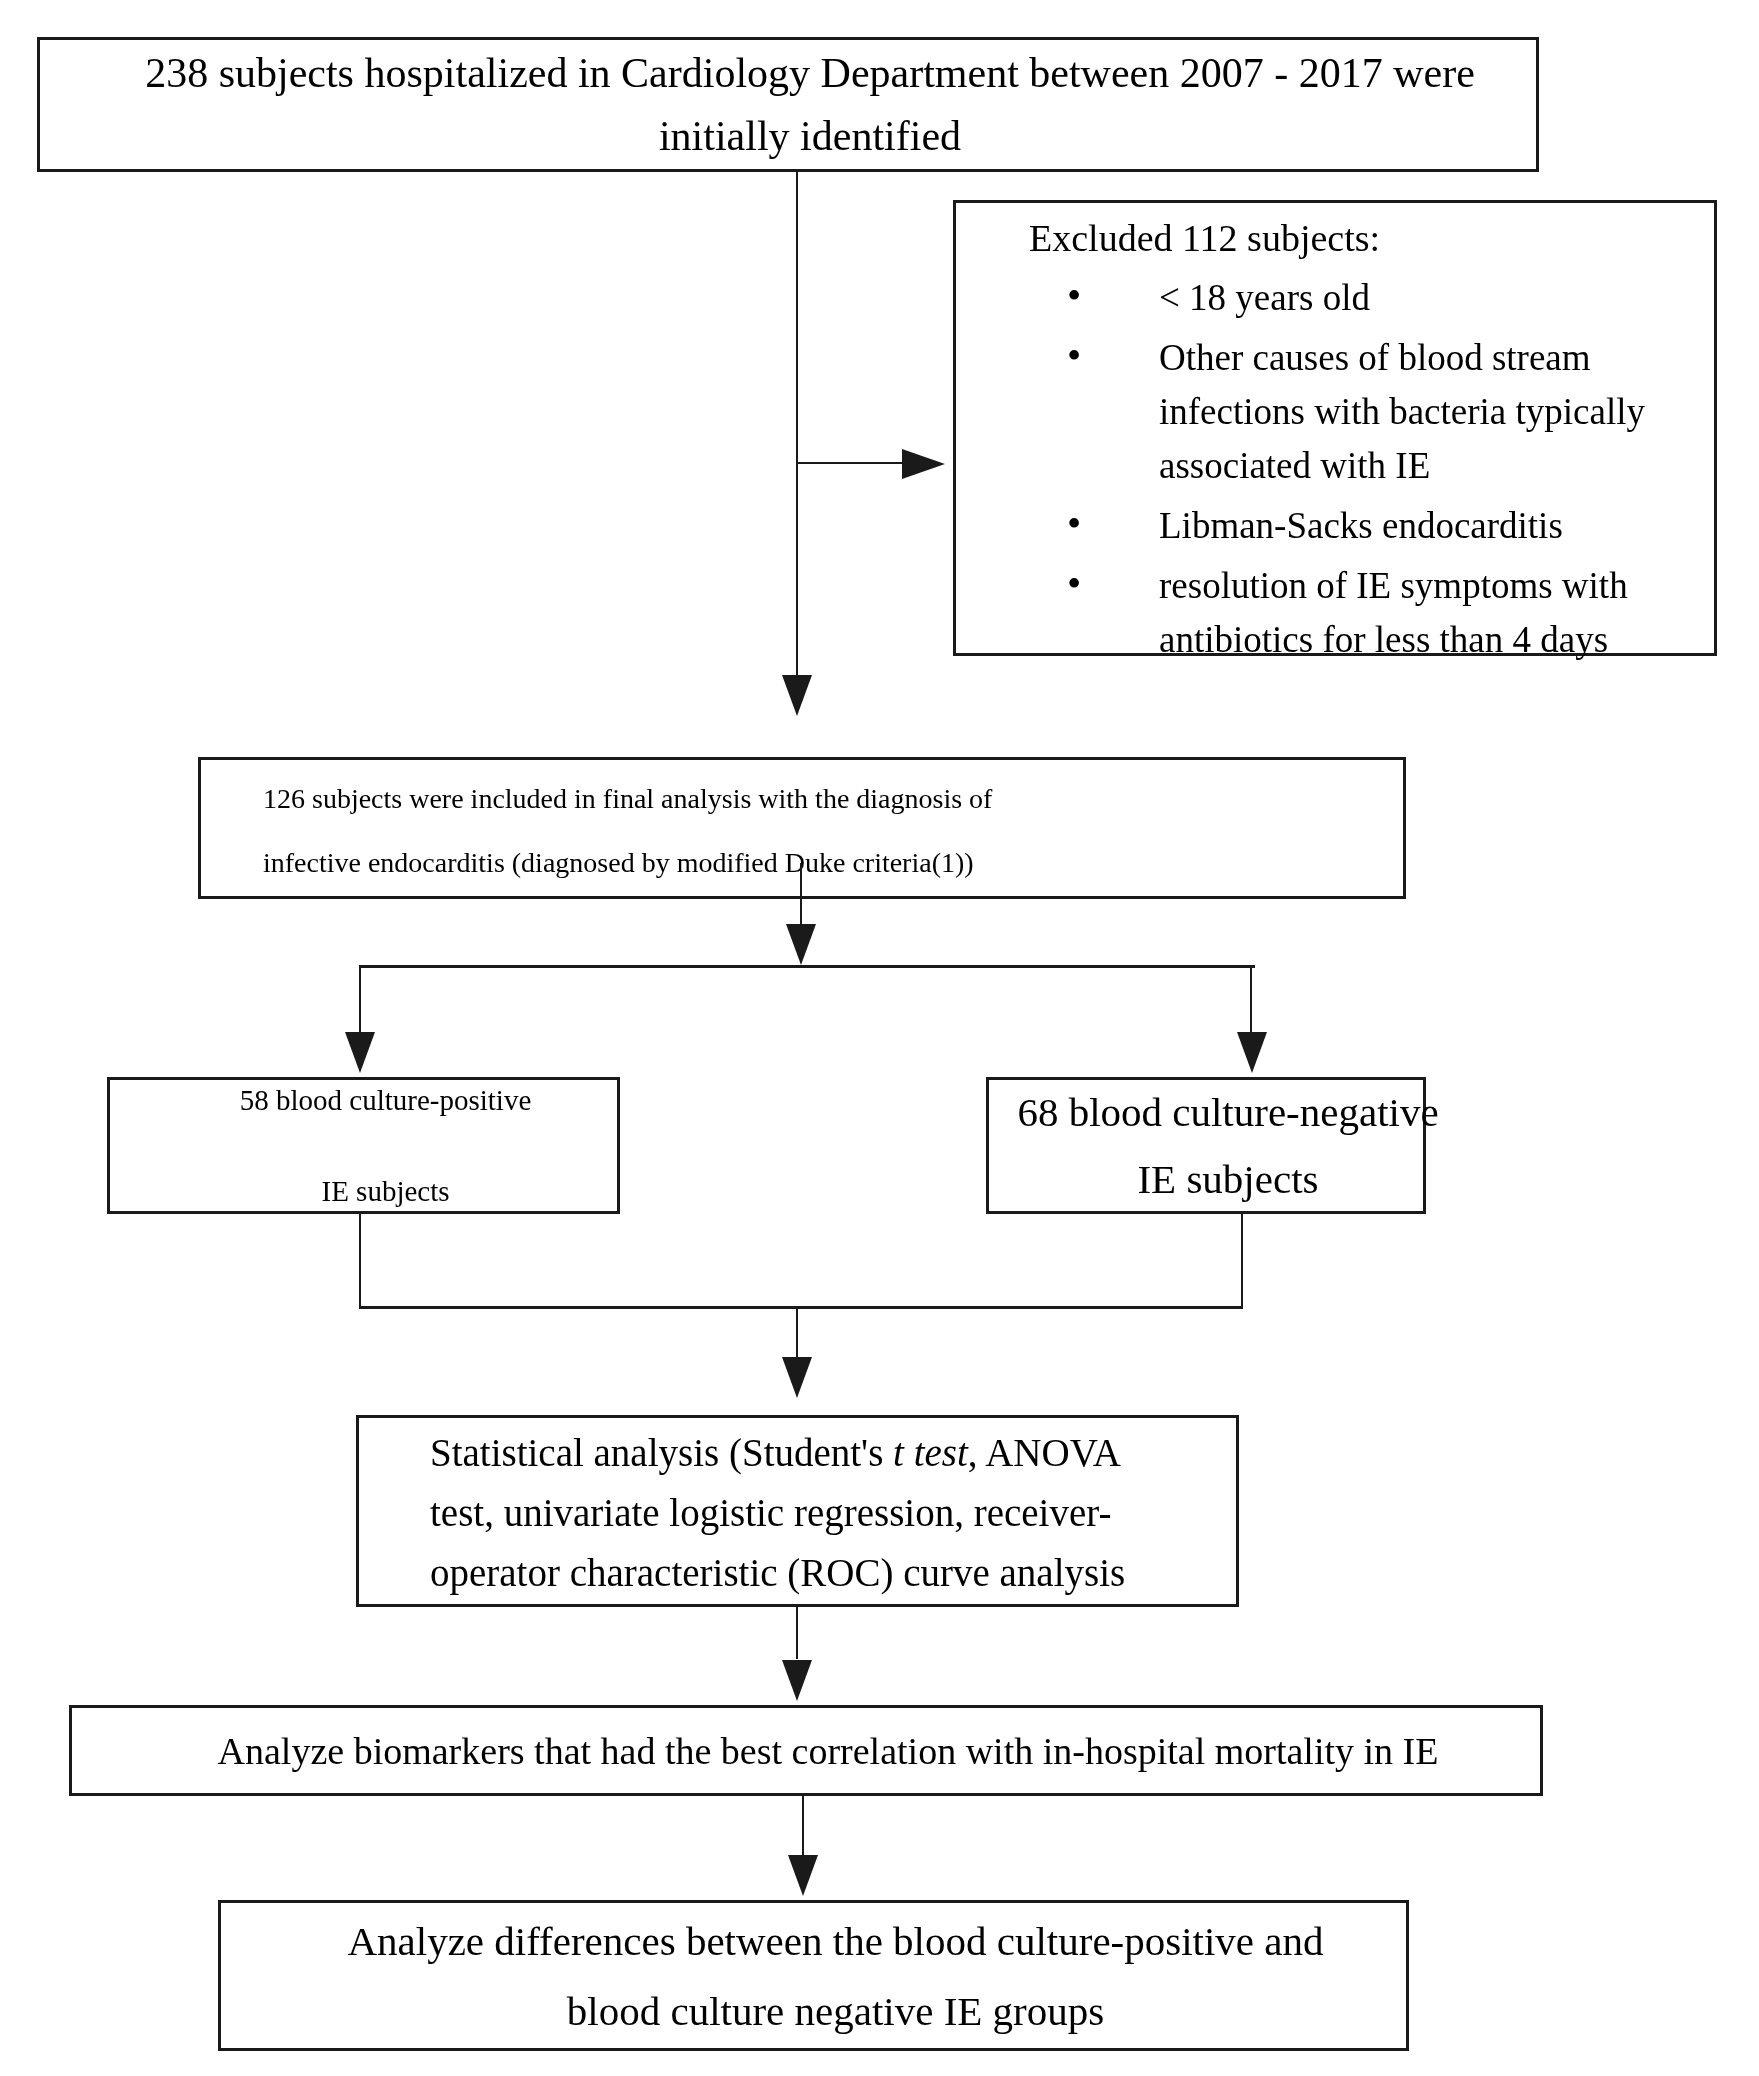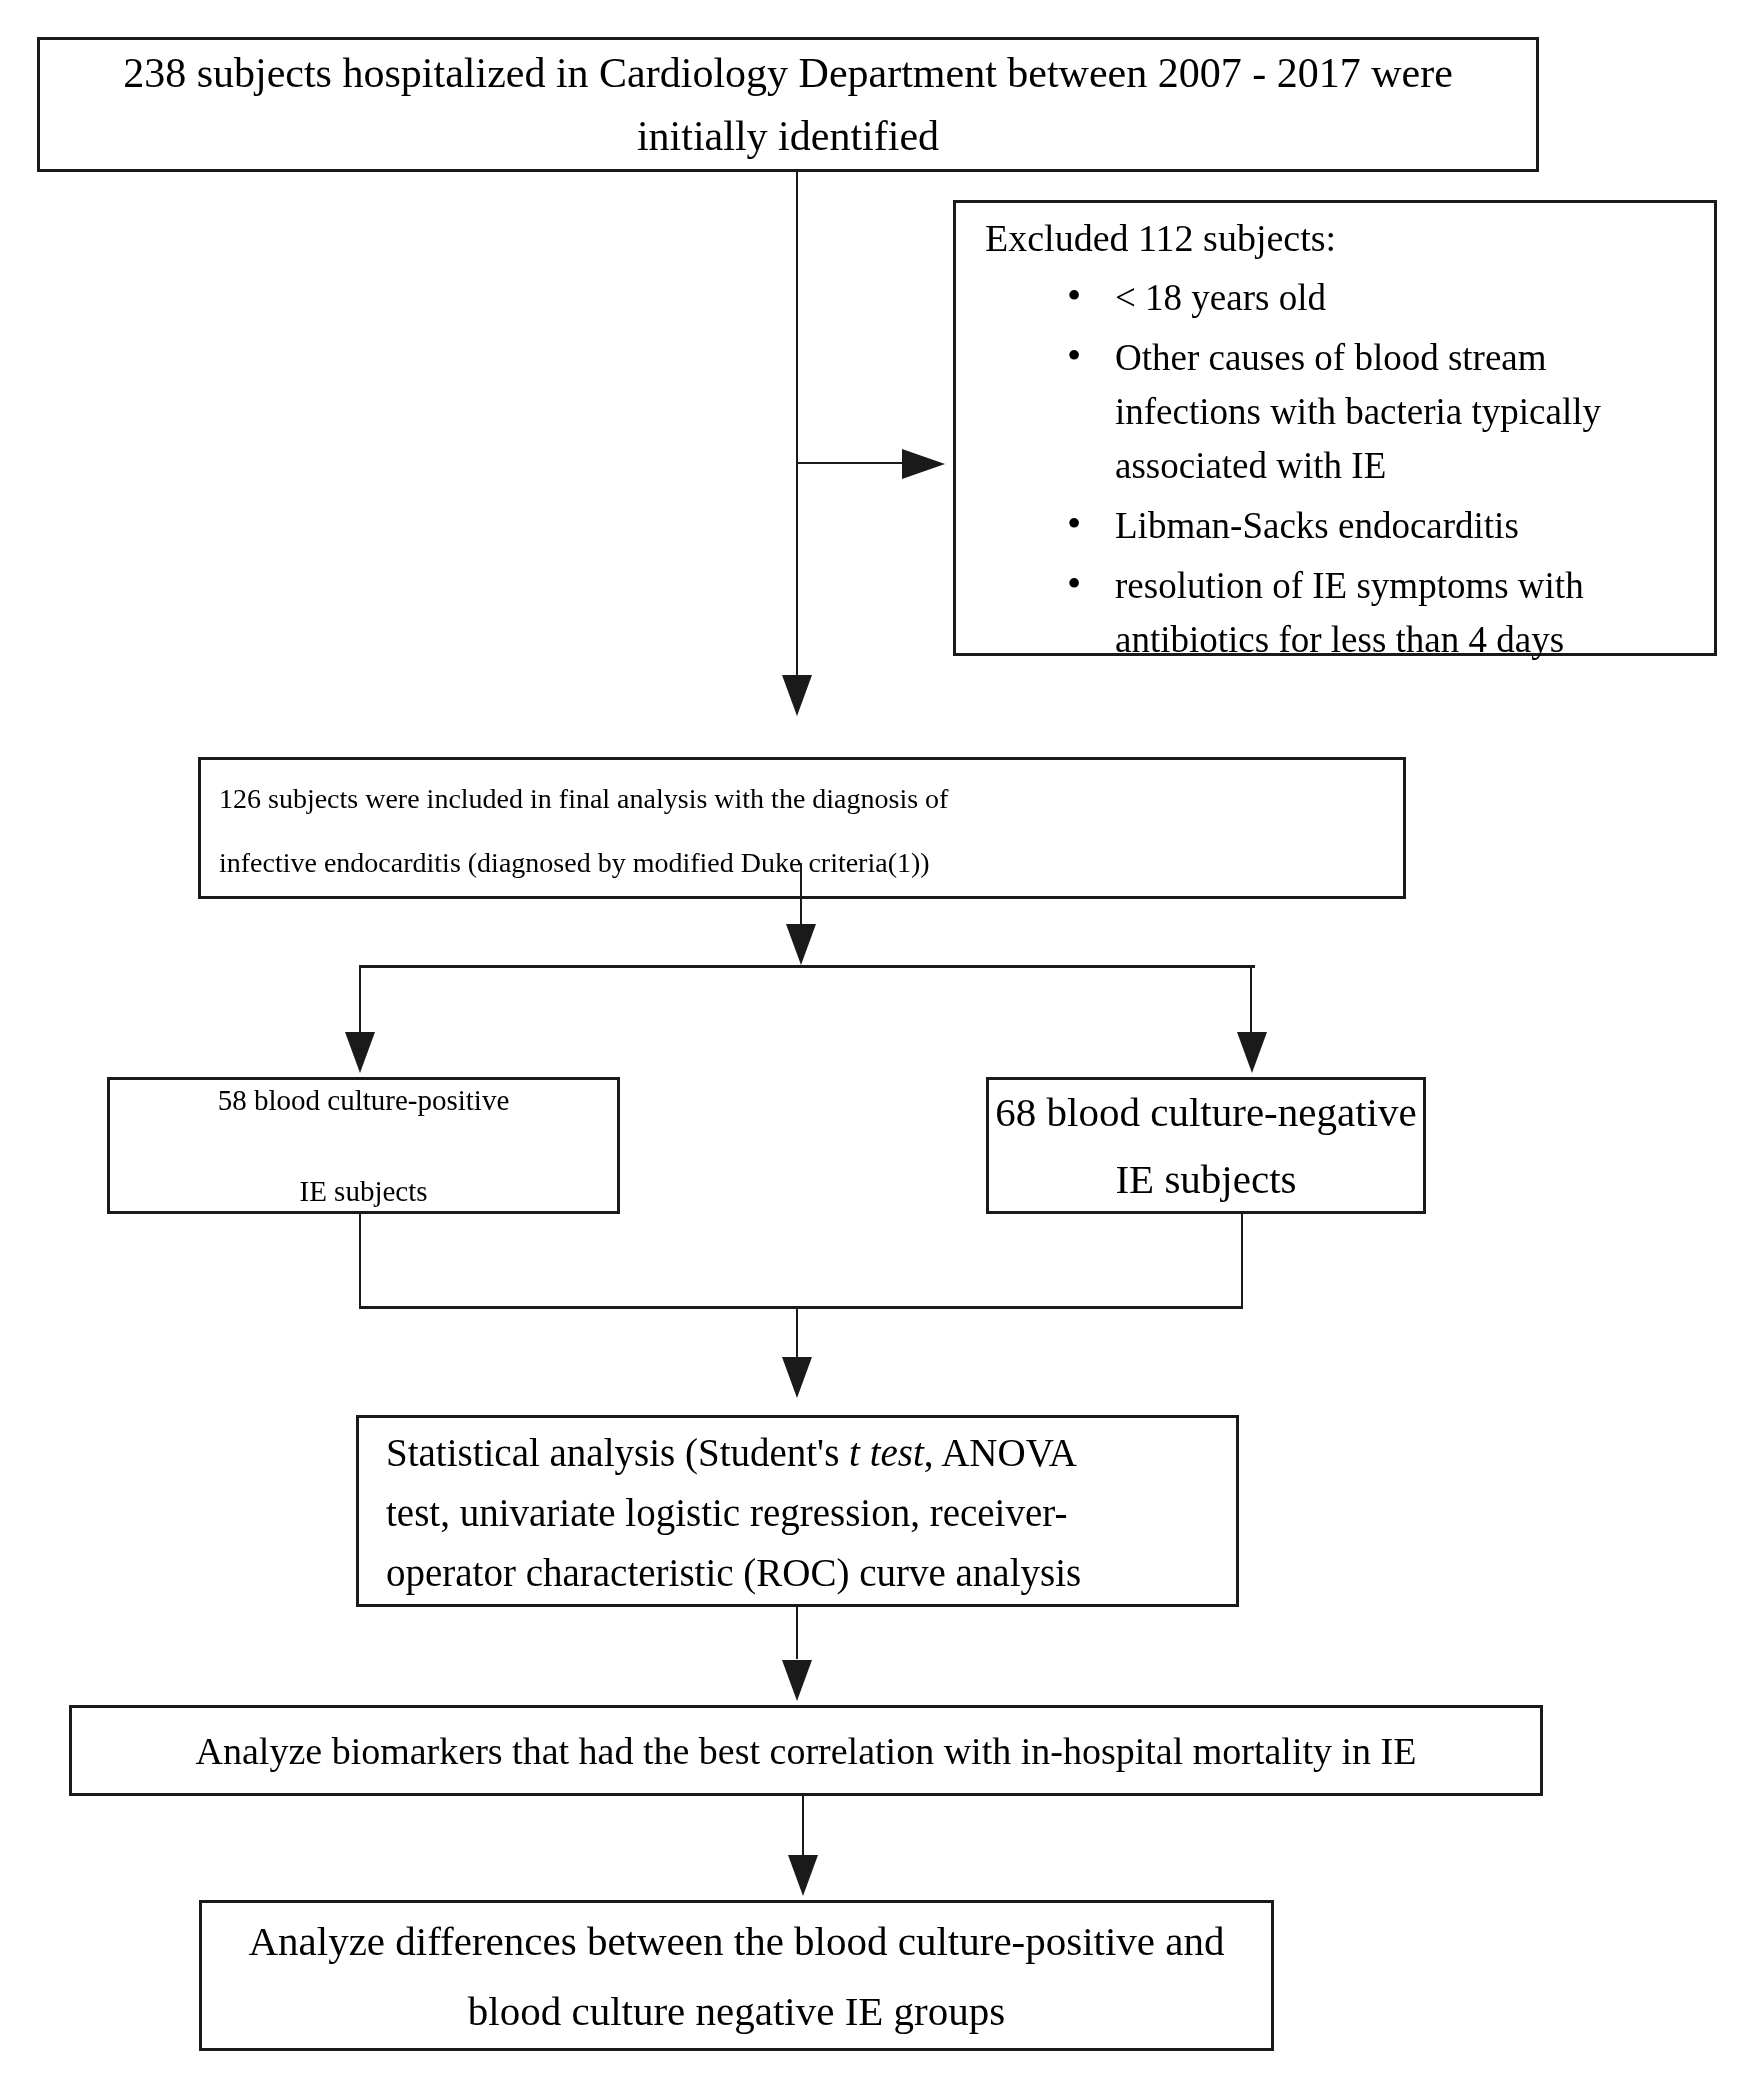--- a/index.html
+++ b/index.html
@@ -17,34 +17,34 @@
     border: 3.6px solid var(--color-line, #161616);
     background: #ffffff;
   }
   .center {
     display: flex;
     flex-direction: column;
     justify-content: center;
     align-items: center;
     text-align: center;
   }
-  .line { white-space: nowrap; }
+  .line { white-space: nowrap; margin-left: 44px; }
 
   
   .b-initial   { left: 37px;   top: 37px;   width: 1502px; height: 135px; font-size: 42px; line-height: 63px; }
   .b-excluded  { left: 953px; top: 200px;  width: 764px; height: 456px; font-size: 37px; line-height: 54px;
                  padding: 8.3px 18px 0 29px; }
   .b-included  { left: 198px;  top: 757px; width: 1208px; height: 142px; font-size: 28px; line-height: 64px;
                  padding: 7.1px 0 0 18px; }
   .b-positive  { left: 107px;  top: 1077px; width: 513px;  height: 137px; font-size: 29px; line-height: 67px; gap: 24px; }
   .b-negative  { left: 986px; top: 1077px; width: 440px;  height: 137px; font-size: 41px; line-height: 67px; }
   .b-stat      { left: 356px;  top: 1415px; width: 883px; height: 192px; font-size: 39px; line-height: 60px;
                  padding: 4.8px 0 0 27px; }
   .b-bio       { left: 69px;  top: 1705px; width: 1474px; height: 91px; font-size: 38px; text-align: center; }
-  .b-diff      { left: 199px;  top: 1900px; width: 1075px; height: 151px; font-size: 41px; line-height: 70px; }
+  .b-diff      { left: 218px;  top: 1900px; width: 1191px; height: 151px; font-size: 41px; line-height: 70px; }
 
   .excl-title { font-size: 38px; }
   .excl-item  { position: relative; padding-left: 130px; margin-top: 6px; }
   .excl-item .bullet {
     position: absolute; left: 82px; top: -2.4px;
     font-size: 1.1em;
   }
   .it { font-style: italic; }
 
   

